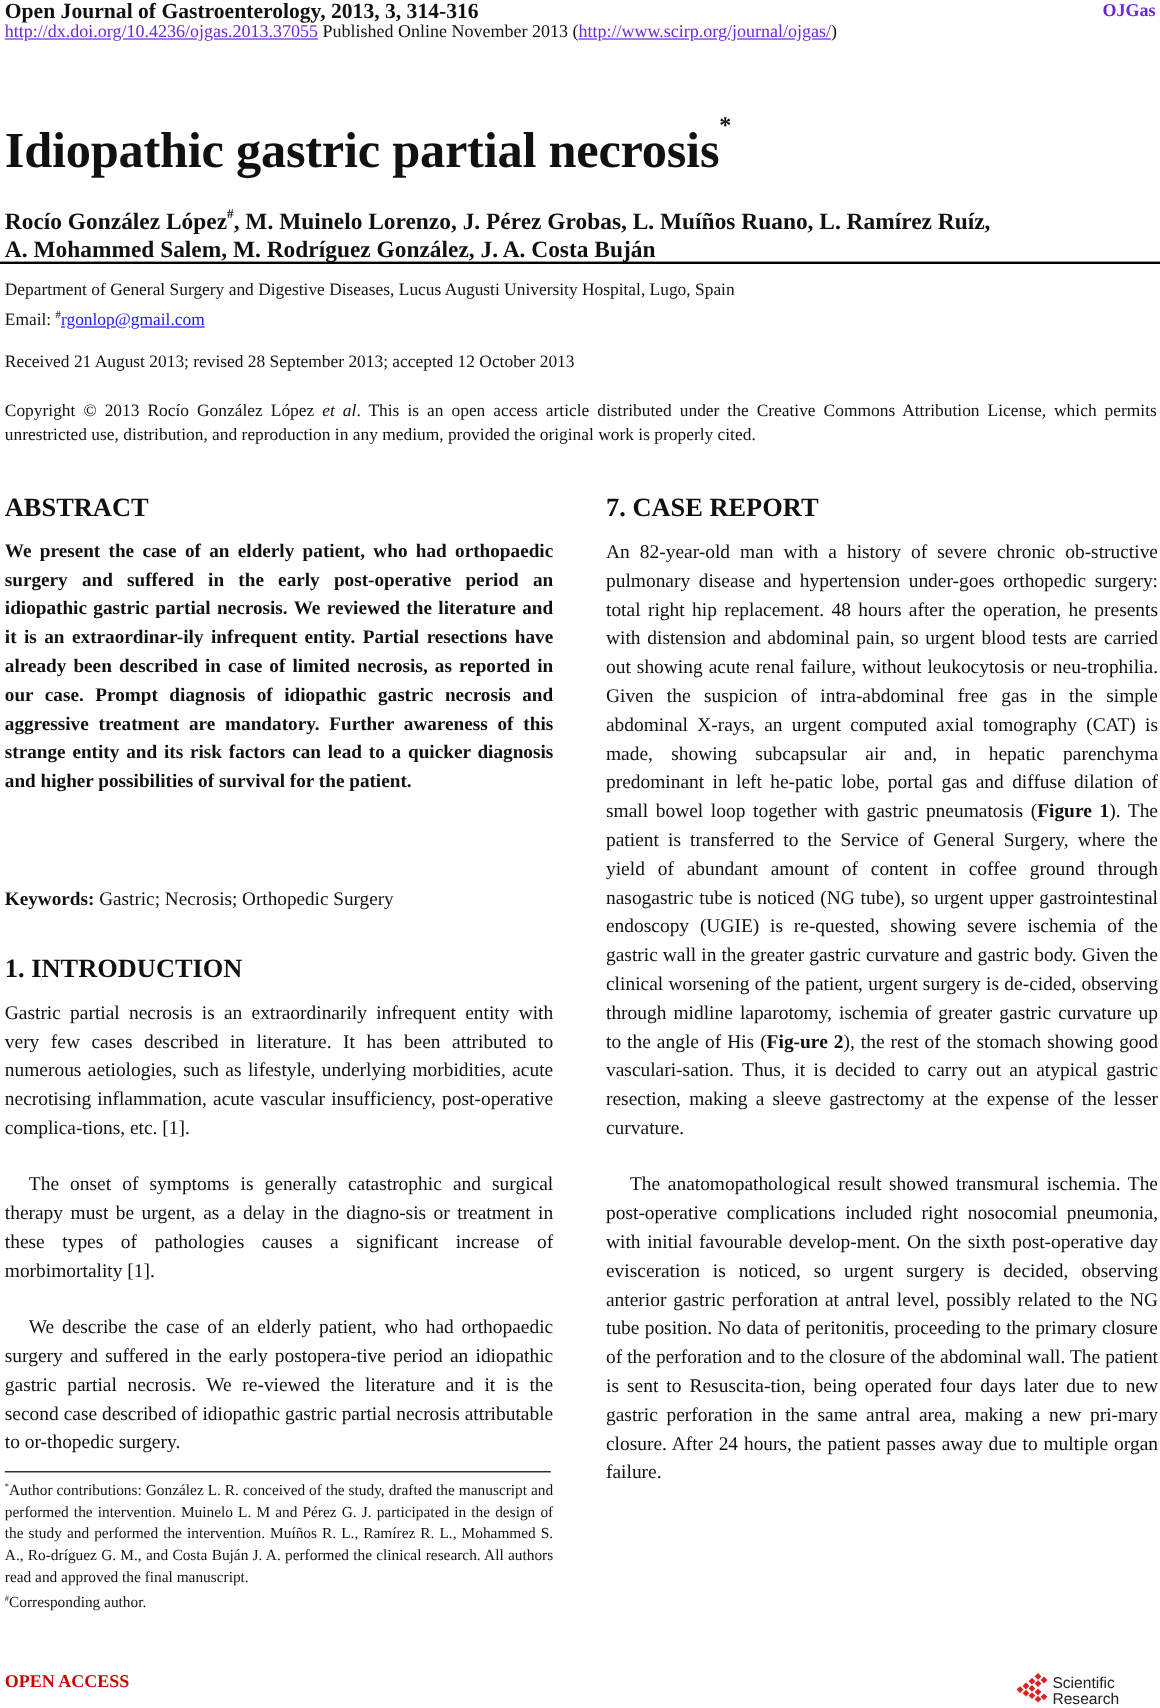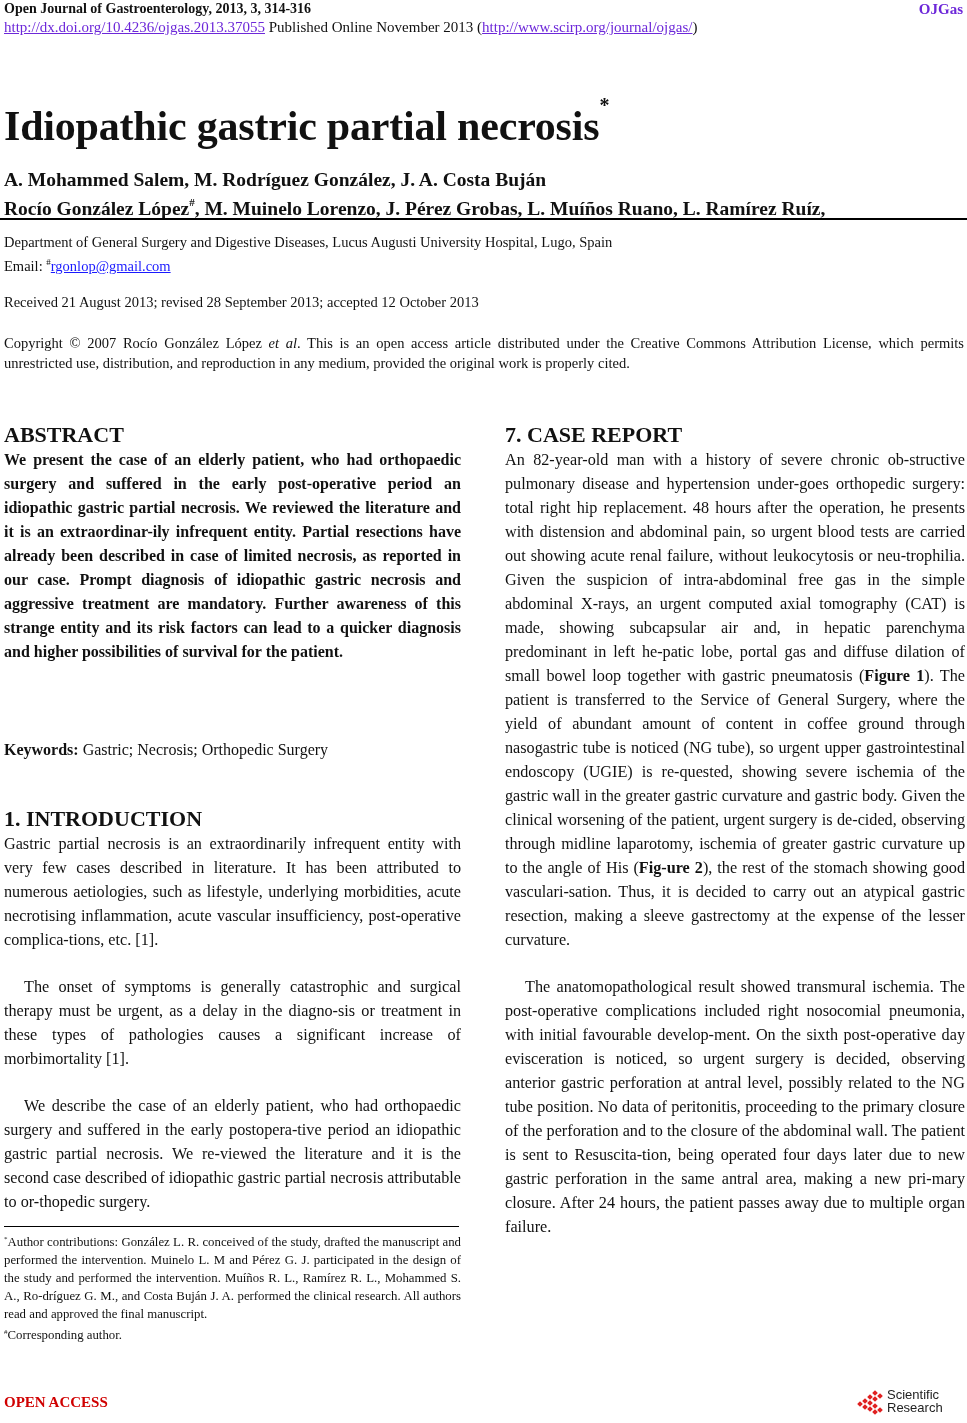--- a/index.html
+++ b/index.html
@@ -7,21 +7,21 @@
   body {
     position: relative;
     font-family: "Liberation Serif", "DejaVu Serif", serif;
     color: #111;
     overflow: hidden;
   }
   a { color: #1a0dab; text-decoration: underline; }
   .abs { position: absolute; }
 
   .journal-line {
-    left: 4px; top: 0px; font-weight: bold; font-size: 14px; line-height: 18px;
+    left: 4px; top: 0px; font-weight: bold; font-size: 18px; line-height: 18px;
   }
   .journal-abbr {
     right: 4px; top: 0px; font-weight: bold; font-size: 15px; line-height: 18px; color: #6d28d9;
   }
   .doi-line {
     left: 4px; top: 18px; font-size: 15px; line-height: 18px;
   }
   .doi-line a { color: #6d28d9; }
 
   .title {
@@ -49,21 +49,21 @@
 
   .copyright {
     left: 4px; top: 333px; width: 960px; font-size: 14.5px; line-height: 20px; text-align: justify;
     text-align-last: left;
   }
 
   .col-left { left: 4px; width: 457px; }
   .col-right { left: 505px; width: 460px; }
 
   .section-heading {
-    font-weight: bold; font-size: 22px; line-height: 26px; margin-top: 12px;
+    font-weight: bold; font-size: 22px; line-height: 26px;
   }
   .abstract-heading { top: 410px; }
   .abstract-body {
     top: 448px; font-weight: bold; font-size: 16px; line-height: 24px; text-align: justify;
   }
   .keywords { top: 738px; font-size: 16px; line-height: 24px; }
   .keywords b { font-weight: bold; margin-top: 21px; }
 
   .intro-heading { top: 794px; }
   .body-text {
@@ -79,21 +79,21 @@
   }
   .footnotes sup { font-size: 7px; vertical-align: 5px; }
 
   .case-heading { top: 410px; }
   .case-body { top: 448px; }
 
   .open-access {
     left: 4px; top: 1394px; font-weight: bold; font-size: 15px; color: #d00000;
   }
   .sr-logo {
-    right: 6px; top: 1388px; width: 106px; height: 34px; display: flex; align-items: flex-start;
+    right: 16px; top: 1388px; width: 106px; height: 34px; display: flex; align-items: flex-end;
   }
   .sr-mark { width: 30px; height: 30px; }
   .sr-text {
     font-family: "Liberation Sans", "DejaVu Sans", sans-serif; font-size: 13px; line-height: 13px; color: #222;
     margin-left: 2px;
   }
 </style>
 </head>
 <body>
 
@@ -101,36 +101,36 @@
 <div class="abs journal-abbr">OJGas</div>
 <div class="abs doi-line">
   <a>http://dx.doi.org/10.4236/ojgas.2013.37055</a><span> Published Online November 2013 (</span><a>http://www.scirp.org/journal/ojgas/</a><span>)</span>
 </div>
 
 <div class="abs title">
   <span>Idiopathic gastric partial necrosis</span><sup>*</sup>
 </div>
 
 <div class="abs authors">
-  <div>A. Mohammed Salem, M. Rodríguez González, J. A. Costa Buján</div>
   <div>
     <span>Rocío González López</span><sup>#</sup><span>, M. Muinelo Lorenzo, J. Pérez Grobas, L. Muíños Ruano, L. Ramírez Ruíz,</span>
   </div>
+  <div>A. Mohammed Salem, M. Rodríguez González, J. A. Costa Buján</div>
 </div>
 <div class="abs title-rule"></div>
 
 <div class="abs affiliation">Department of General Surgery and Digestive Diseases, Lucus Augusti University Hospital, Lugo, Spain</div>
 <div class="abs email">
   <span>Email: </span><sup>#</sup><a>rgonlop@gmail.com</a>
 </div>
 
 <div class="abs received">Received 21 August 2013; revised 28 September 2013; accepted 12 October 2013</div>
 
 <div class="abs copyright">
-  <span>Copyright © 2007 Rocío González López </span><i>et al</i><span>. This is an open access article distributed under the Creative Commons Attribution License, which permits unrestricted use, distribution, and reproduction in any medium, provided the original work is properly cited.</span>
+  <span>Copyright © 2013 Rocío González López </span><i>et al</i><span>. This is an open access article distributed under the Creative Commons Attribution License, which permits unrestricted use, distribution, and reproduction in any medium, provided the original work is properly cited.</span>
 </div>
 
 <div class="abs col-left section-heading abstract-heading">ABSTRACT</div>
 <div class="abs col-left abstract-body">We present the case of an elderly patient, who had orthopaedic surgery and suffered in the early post-operative period an idiopathic gastric partial necrosis. We reviewed the literature and it is an extraordinar-ily infrequent entity. Partial resections have already been described in case of limited necrosis, as reported in our case. Prompt diagnosis of idiopathic gastric necrosis and aggressive treatment are mandatory. Further awareness of this strange entity and its risk factors can lead to a quicker diagnosis and higher possibilities of survival for the patient.</div>
 <div class="abs col-left keywords">
   <b>Keywords:</b><span> Gastric; Necrosis; Orthopedic Surgery</span>
 </div>
 
 <div class="abs col-left section-heading intro-heading">1. INTRODUCTION</div>
 <div class="abs col-left body-text intro-body">

